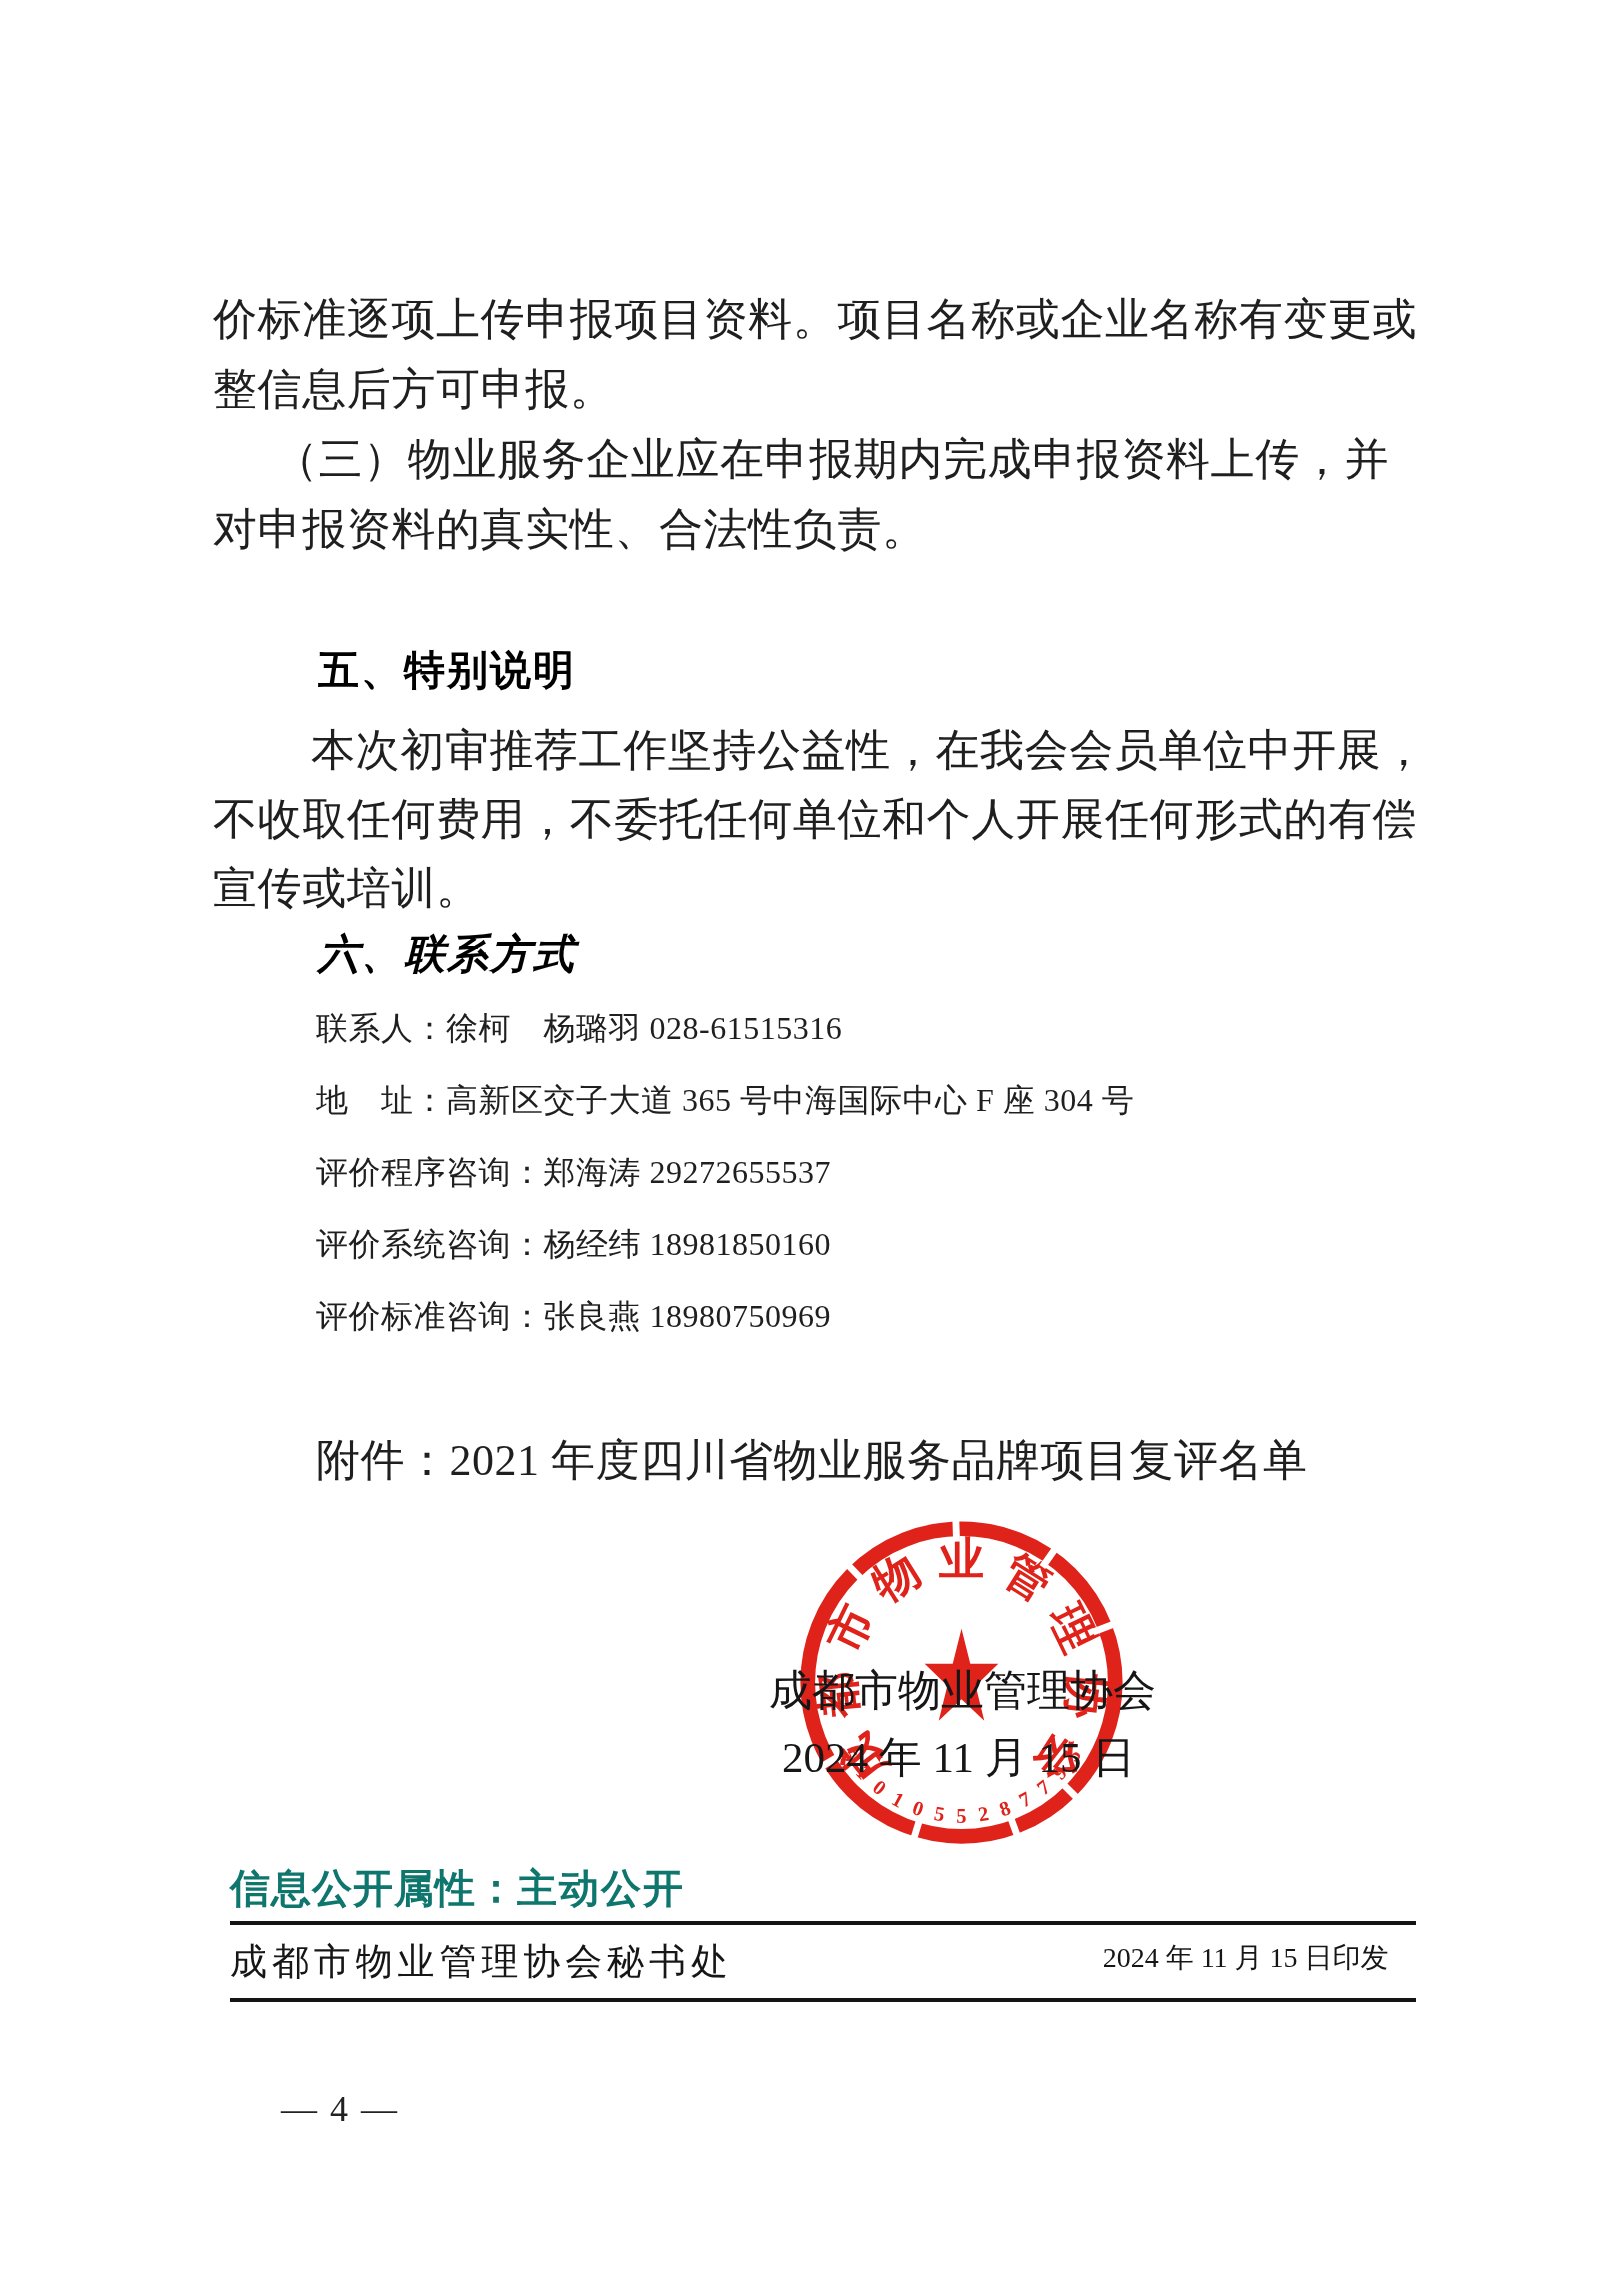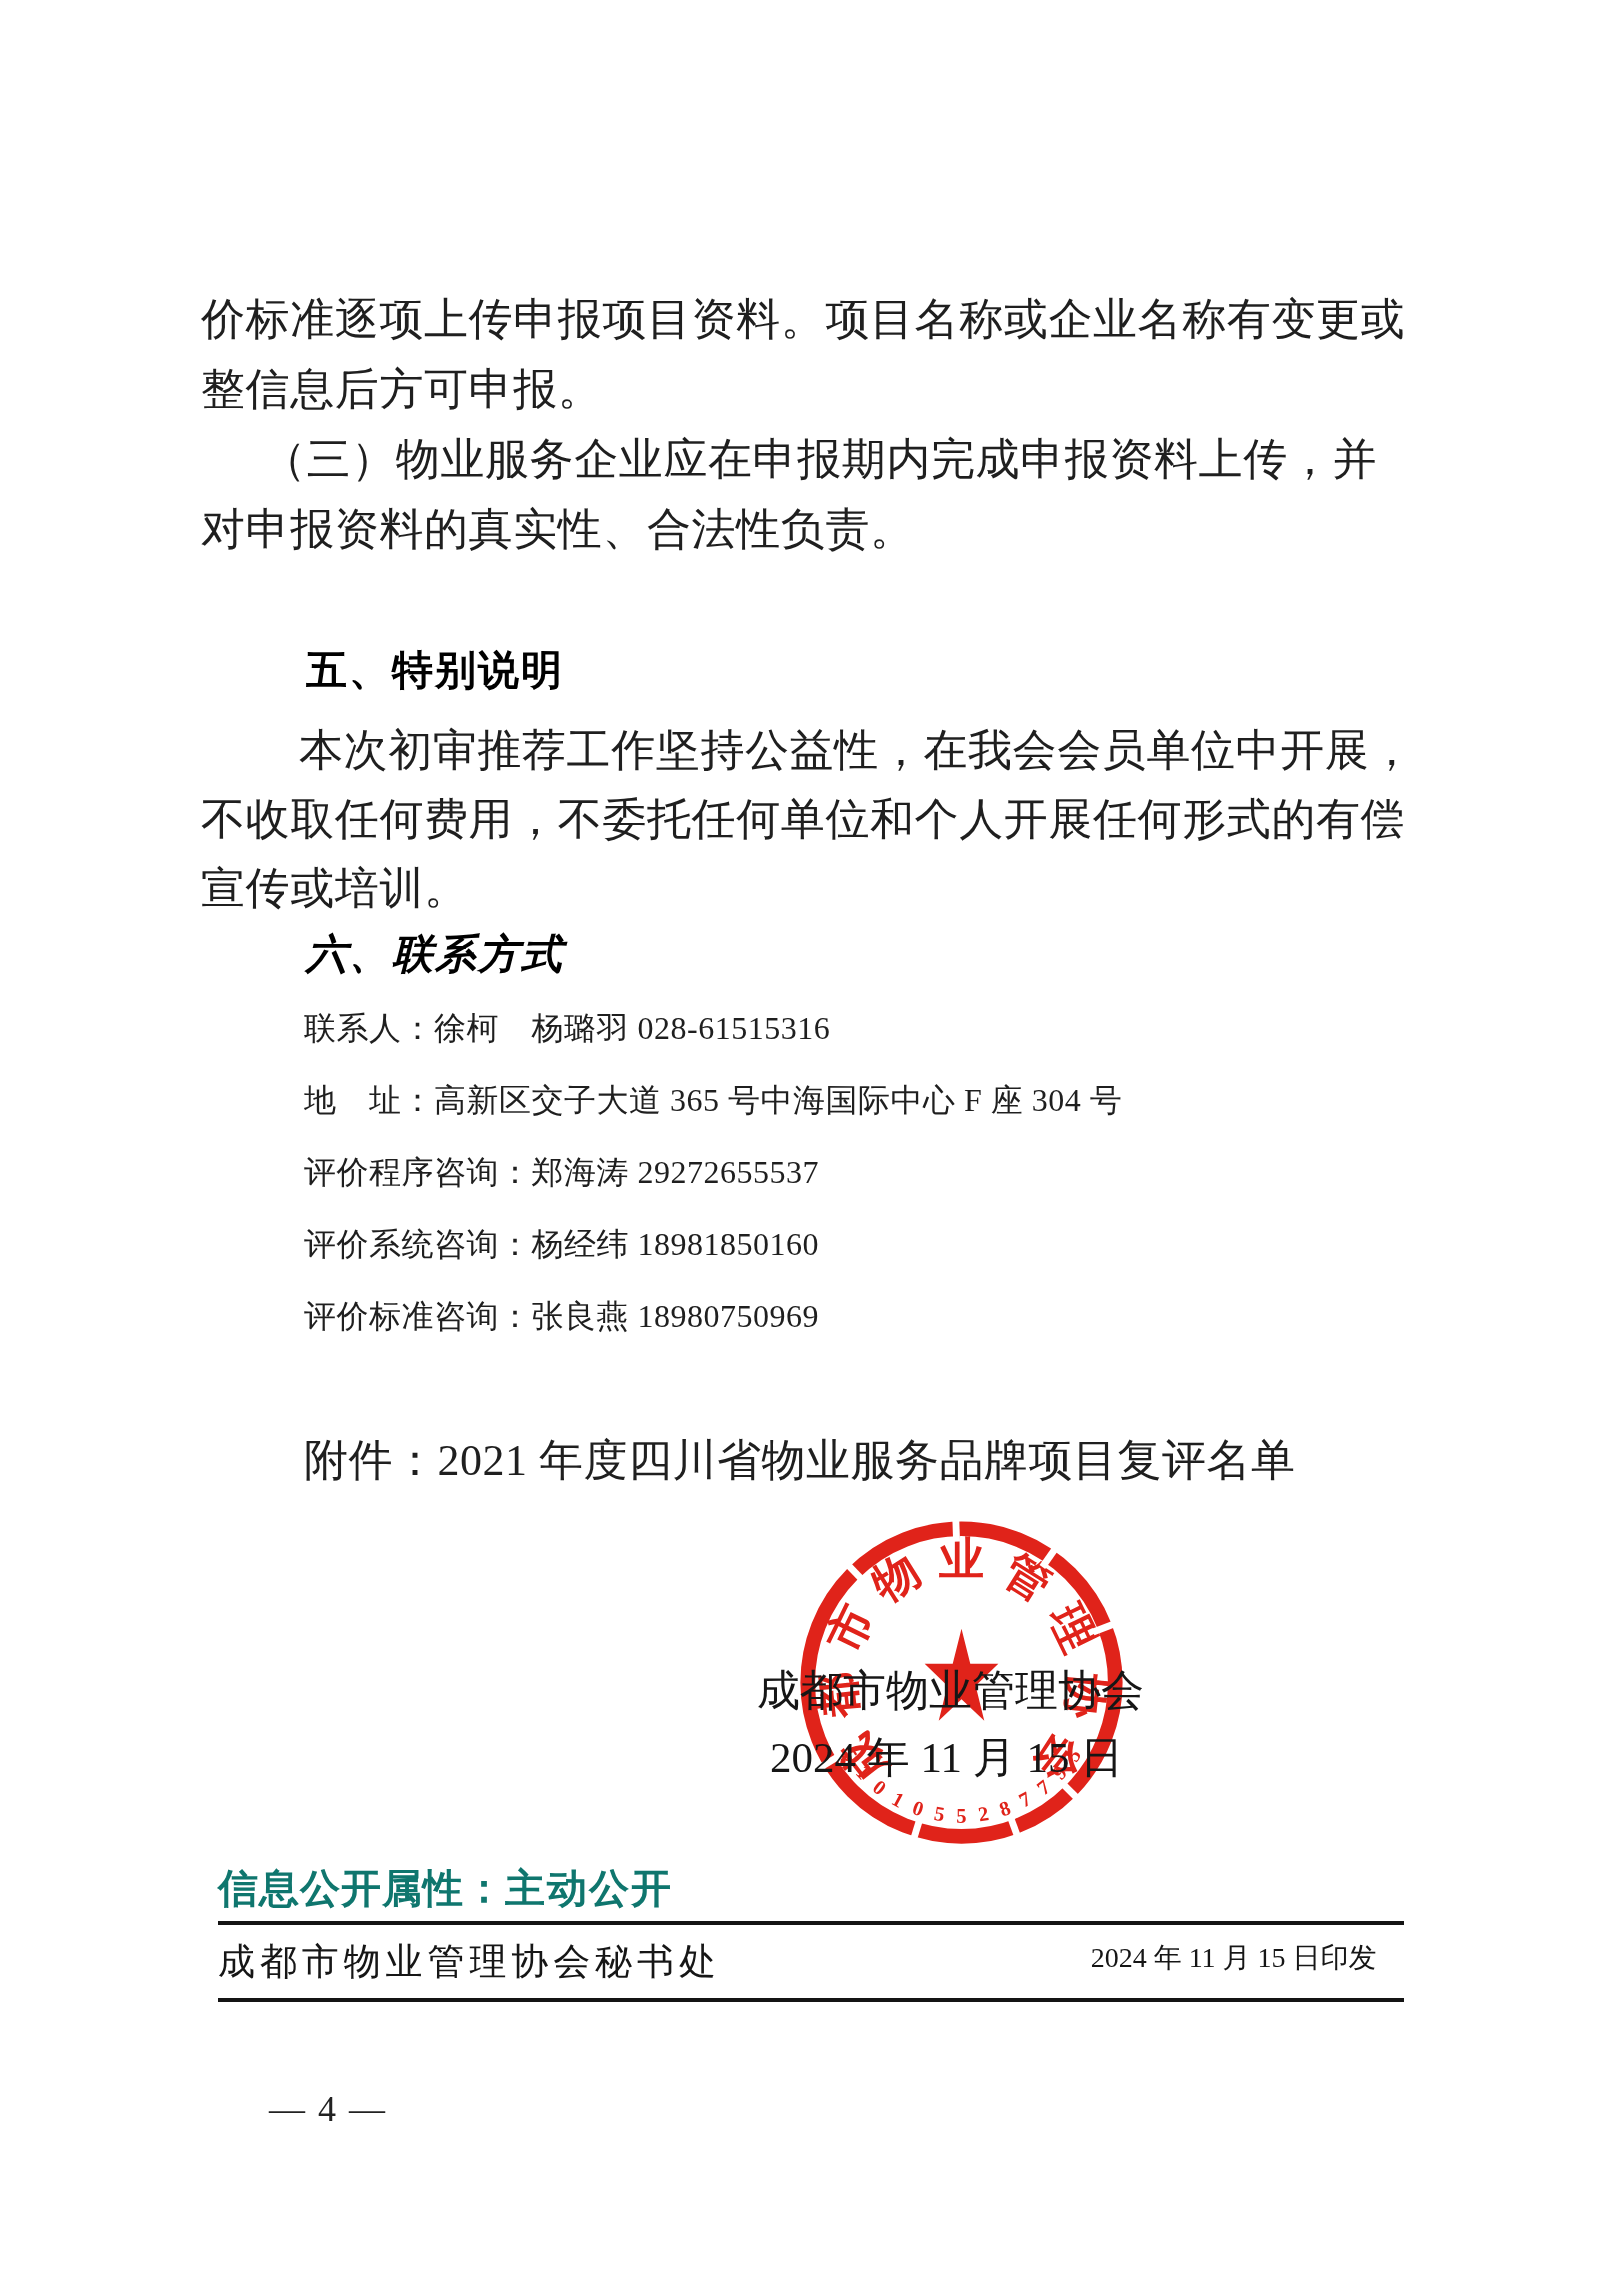--- a/index.html
+++ b/index.html
@@ -68,21 +68,21 @@
         <line x1="49.56790869889582" y1="242.1654827870478" x2="23.85288967783245" y2="257.61662503434945" stroke="#ffffff" stroke-width="7"></line>
         <line x1="72.9691946539044" y1="64.41506875123423" x2="52.129443540134474" y2="42.8348747410747" stroke="#ffffff" stroke-width="7"></line>
         <line x1="167.97447247483987" y1="24.08772090925021" x2="166.92748757376484" y2="-5.894003901322662" stroke="#ffffff" stroke-width="7"></line>
         <line x1="255.59500683455065" y1="50.04210562238518" x2="272.802299925082" y2="25.467544293715434" stroke="#ffffff" stroke-width="7"></line>
         <line x1="307.4355814155971" y1="116.39501526547674" x2="335.4429942105131" y2="105.64397677911774" stroke="#ffffff" stroke-width="7"></line>
         <line x1="274.82337649086287" y1="269.82337649086287" x2="296.0365799264593" y2="291.03657992645924" stroke="#ffffff" stroke-width="7"></line>
         <line x1="222.25090063889633" y1="303.3157373931708" x2="232.51150493866638" y2="331.50651601674804" stroke="#ffffff" stroke-width="7"></line>
       </svg>
   </div>
 
-  <div class="abs textlayer" style="left:0;top:0;width:1357px;height:2293px;">
+  <div class="abs textlayer" style="left:12px;top:0;width:1357px;height:2293px;">
 
     <div class="abs bodyblock" style="top:285px;">
       <div class="bline">价标准逐项上传申报项目资料。项目名称或企业名称有变更或</div>
       <div class="bline">整信息后方可申报。</div>
       <div class="bline ind-paren">（三）物业服务企业应在申报期内完成申报资料上传，并</div>
       <div class="bline">对申报资料的真实性、合法性负责。</div>
     </div>
 
     <div class="abs heading" style="left:306px;top:650px;">五、特别说明</div>
 

